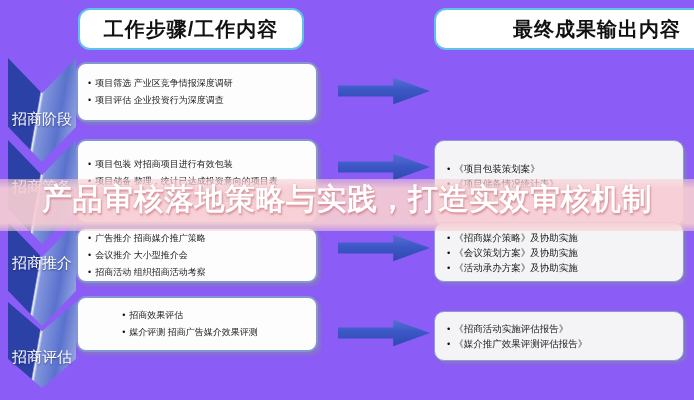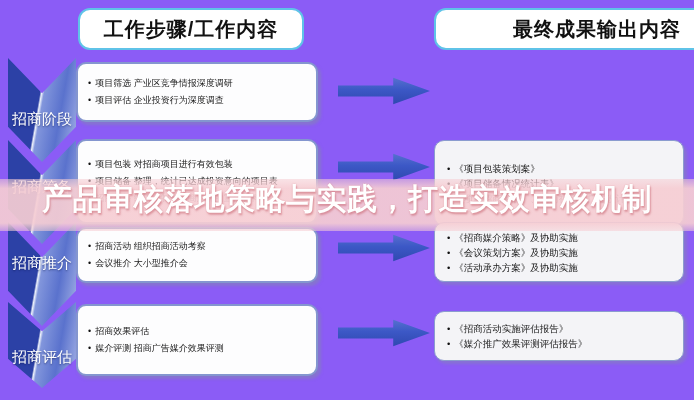--- a/index.html
+++ b/index.html
@@ -37,21 +37,21 @@
     box-shadow:2.5px 3px 3px rgba(130,140,170,.5);
     display:flex;align-items:center;box-sizing:border-box;padding:4px 24px 4px 10px;
   }
   .obox{
     position:absolute;left:434px;width:250px;background:#f4f4f7;
     border:1.5px solid #8b9ccf;border-radius:10px;z-index:2;
     box-shadow:2.5px 3px 3px rgba(130,140,170,.45);
     display:flex;align-items:center;box-sizing:border-box;padding:4px 6px 4px 12px;
   }
   .sb1{top:62px;height:60px;} .sb2{top:139px;height:85px;}
-  .sb3{top:227px;height:56px;} .sb4{top:304px;height:72px;}
+  .sb3{top:227px;height:56px;} .sb4{top:296px;height:56px;justify-content:center;}
   .ob1{top:62px;height:56px;} .ob2{top:140px;height:86px;}
   .ob3{top:222px;height:60px;} .ob4{top:311px;height:50px;}
   .sbox ul,.obox ul{margin:0;padding:0;list-style:none;}
   .sbox li{font-size:9px;color:#1a1a1a;line-height:17px;white-space:nowrap;}
   .obox li{font-size:9.5px;color:#1a1a1a;line-height:15px;white-space:nowrap;}
   .sbox li::before,.obox li::before{content:"•";margin-right:4px;color:#111;}
   
   .arrow{
     position:absolute;left:338px;width:92px;height:30px;z-index:2;
     background:linear-gradient(to bottom,#5a74d0 0%,#3c58c6 45%,#2e47ae 100%);
@@ -95,22 +95,23 @@
   </div>
   <div class="sbox sb2">
     <ul>
       <li>项目包装 对招商项目进行有效包装</li>
       <li>项目储备 整理，统计已达成投资意向的项目表</li>
       <li>招商材料 编排，制作招商所需的宣传材料</li>
     </ul>
   </div>
   <div class="sbox sb3">
     <ul>
+      <li>广告推介 招商媒介推广策略</li>
+      <li>会议推介 大小型推介会</li>
       <li>招商活动 组织招商活动考察</li>
-      <li>会议推介 大小型推介会</li>
     </ul>
   </div>
   <div class="sbox sb4">
     <ul>
       <li>招商效果评估</li>
       <li>媒介评测 招商广告媒介效果评测</li>
     </ul>
   </div>
 
   <div class="arrow a1"></div>

